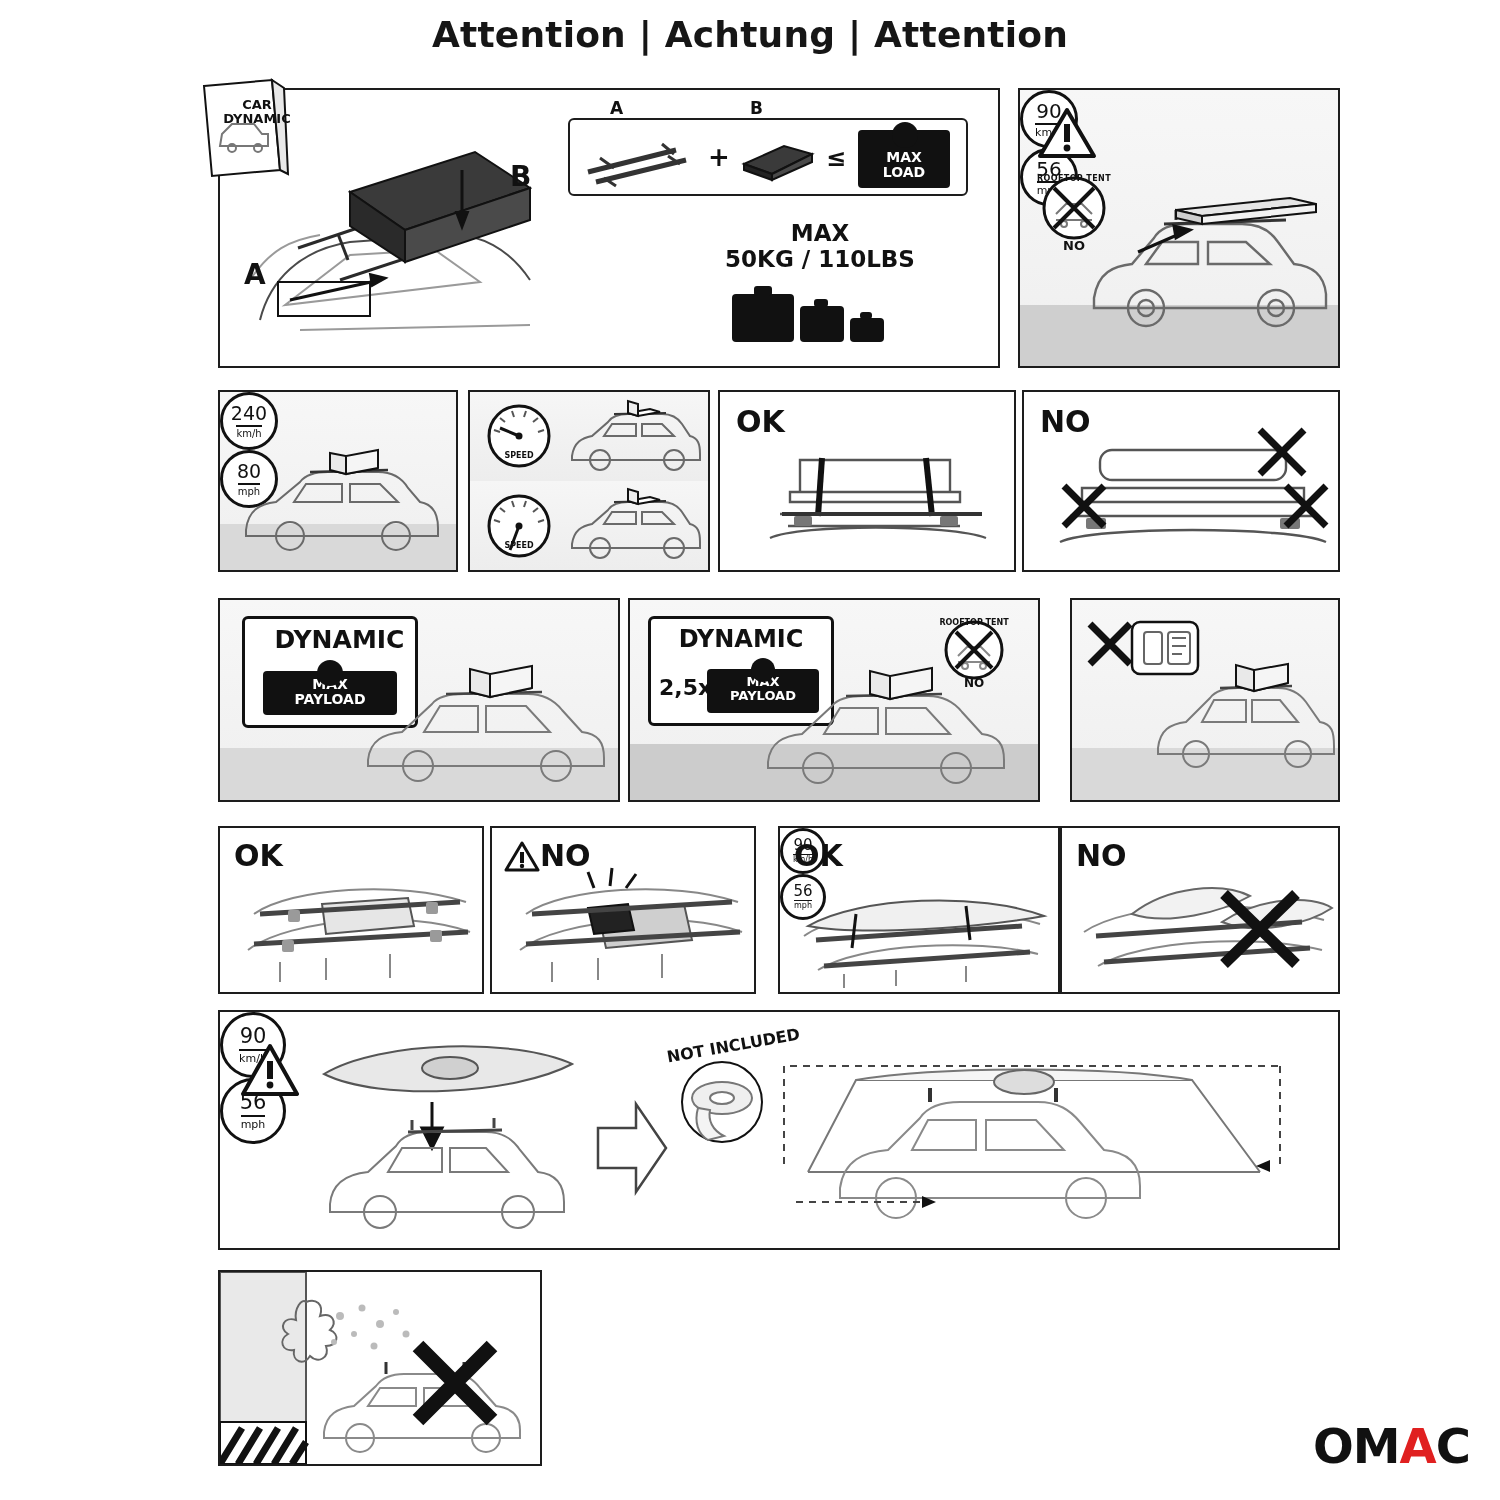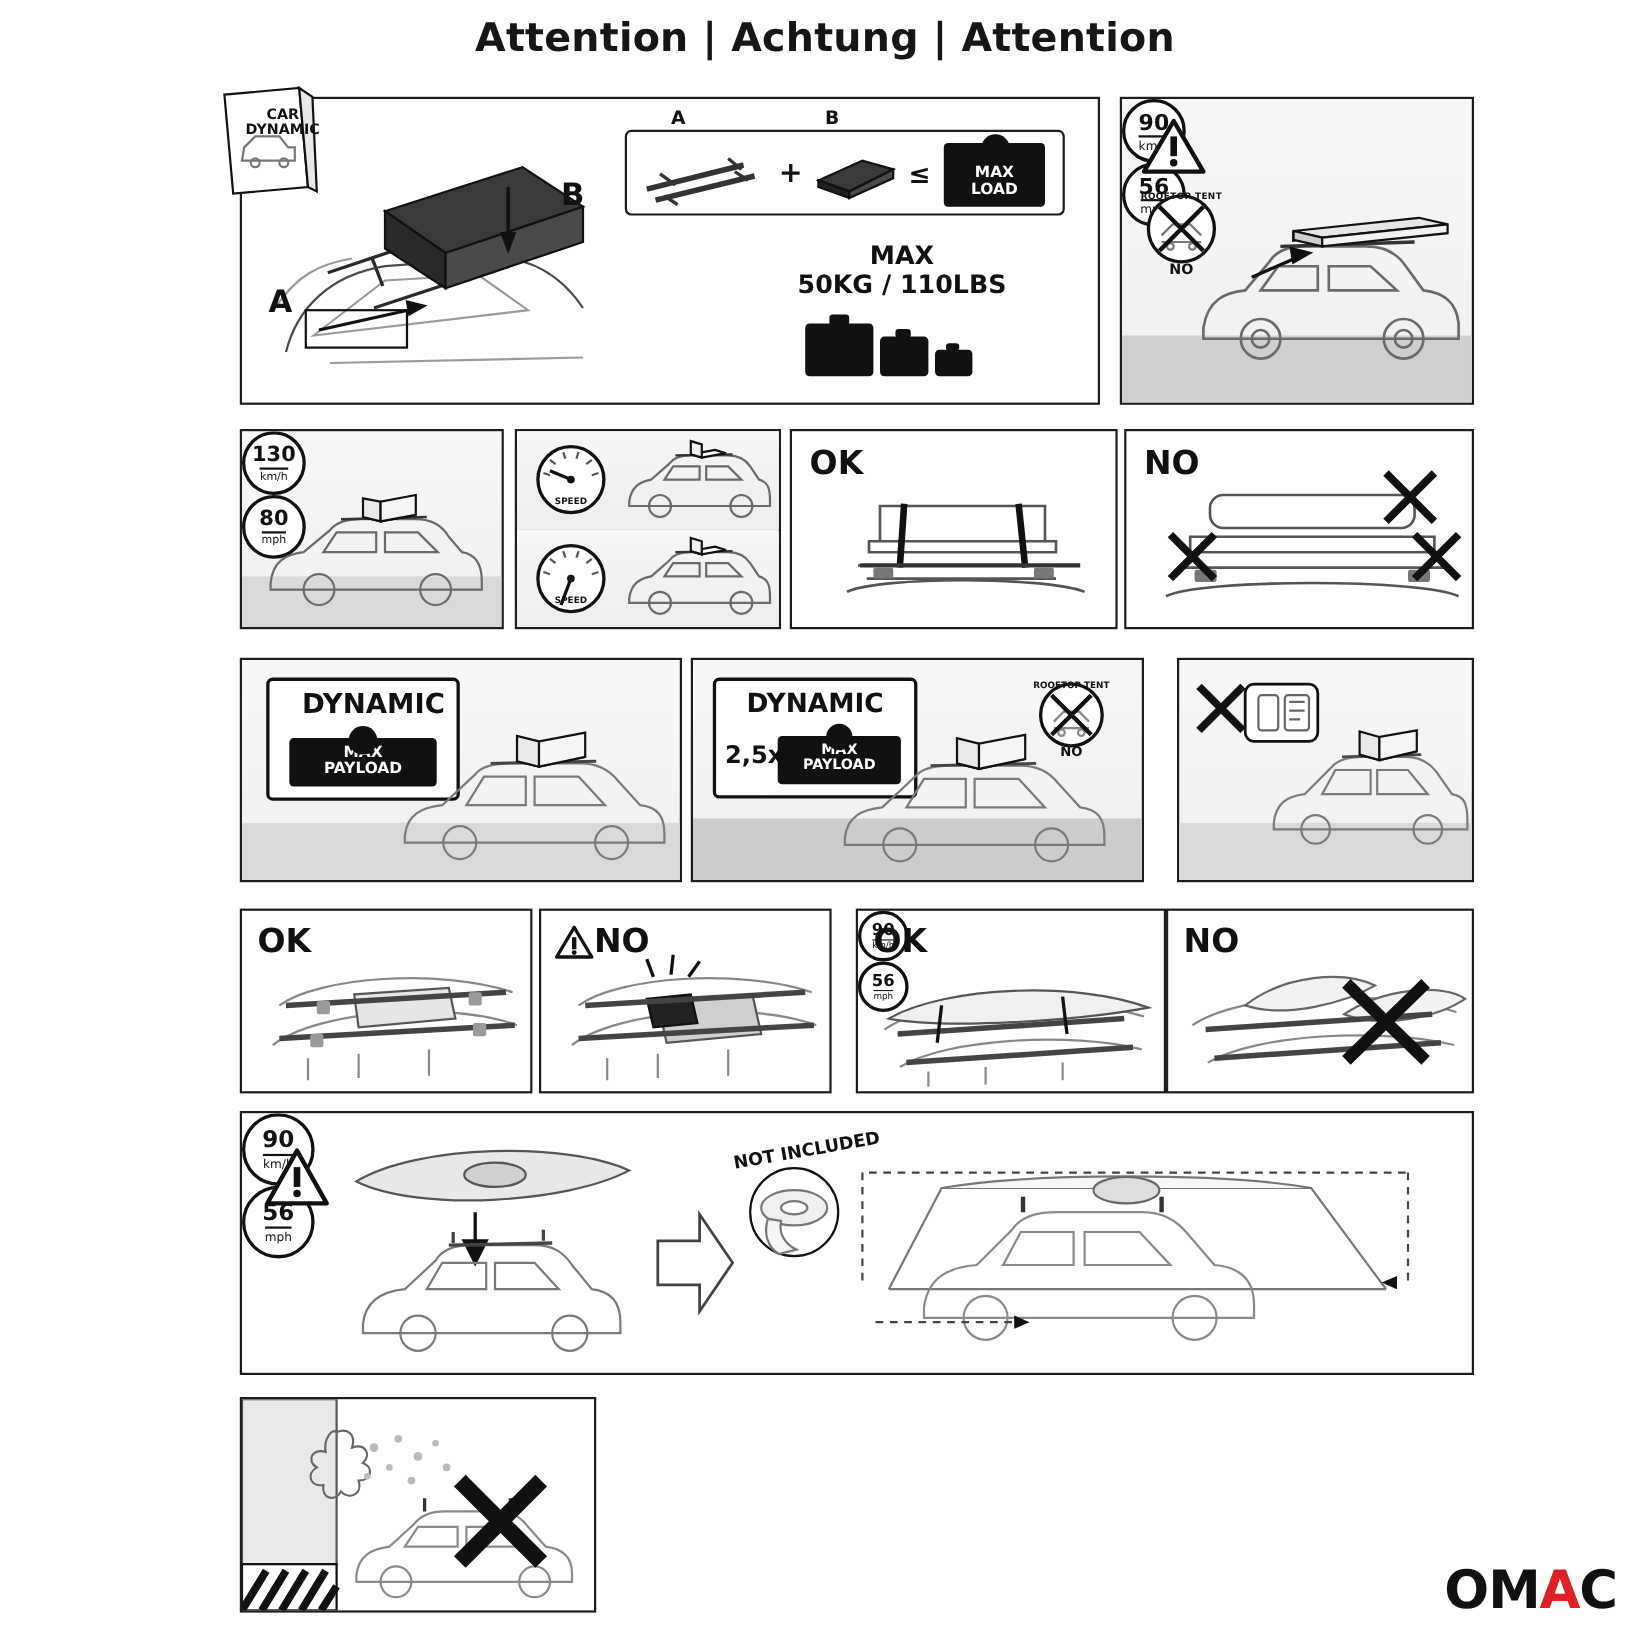--- a/index.html
+++ b/index.html
@@ -25,21 +25,21 @@
   .ground{position:absolute;left:0;right:0;bottom:0;height:26%;background:#d9d9d9;}
   .ground2{position:absolute;left:0;right:0;bottom:0;height:22%;background:#cfcfcf;}
   .lbl{position:absolute;font-weight:700;}
   .ok{font-size:30px;font-weight:700;}
   .no{font-size:30px;font-weight:700;}
   .badge{
     border:3px solid #111;border-radius:50%;
     display:flex;flex-direction:column;align-items:center;justify-content:center;
     background:#fff;box-sizing:border-box;line-height:1;
   }
-  .badge .b-num{font-weight:700;}
+  .badge .b-num{font-weight:400;}
   .badge .b-unit{font-weight:400;}
   .blackbox{background:#111;color:#fff;font-weight:700;text-align:center;}
   .whitebox{background:#fff;border:3px solid #111;font-weight:700;text-align:center;}
   svg{display:block;overflow:visible;}
   .logo{position:absolute;right:30px;bottom:26px;font-size:48px;font-weight:700;letter-spacing:-1px;}
   .logo .o{color:#111;}
   .logo .m{color:#111;}
   .logo .a{color:#e02020;}
   .logo .c{color:#111;}
 </style>
@@ -192,21 +192,21 @@
     <g stroke="#111" stroke-width="3" fill="#111">
       <path d="M58 72 L104 52"></path>
         <polygon points="110,50 94,46 96,58"></polygon>
     </g>
   </svg>
 </div>
 
 <div class="panel sky" style="left:218px;top:390px;width:240px;height:182px;overflow:hidden;">
   <div class="ground"></div>
   <div class="badge" style="left:20px;top:14px;width:58px;height:58px;">
-    <div class="b-num" style="font-size:19px;">130</div>
+    <div class="b-num" style="font-size:19px;">240</div>
     <div class="b-unit" style="font-size:10px;border-top:2px solid #111;margin-top:2px;padding-top:2px;">km/h</div>
   </div>
   <div class="badge" style="left:86px;top:14px;width:58px;height:58px;">
     <div class="b-num" style="font-size:19px;">80</div>
     <div class="b-unit" style="font-size:10px;border-top:2px solid #111;margin-top:2px;padding-top:2px;">mph</div>
   </div>
   <svg style="position:absolute;left:18px;top:62px;" width="206" height="110" viewBox="0 0 206 110">
     <g fill="none" stroke="#6a6a6a" stroke-width="2">
       <path d="M8 76 C10 56 22 50 38 48 L62 28 C68 20 78 18 90 18 L140 18 C154 18 164 24 170 34 L182 48 C194 50 200 58 200 74 L200 82 L8 82 Z"></path>
       <path d="M68 30 L104 30 L104 48 L56 48 Z"></path>

